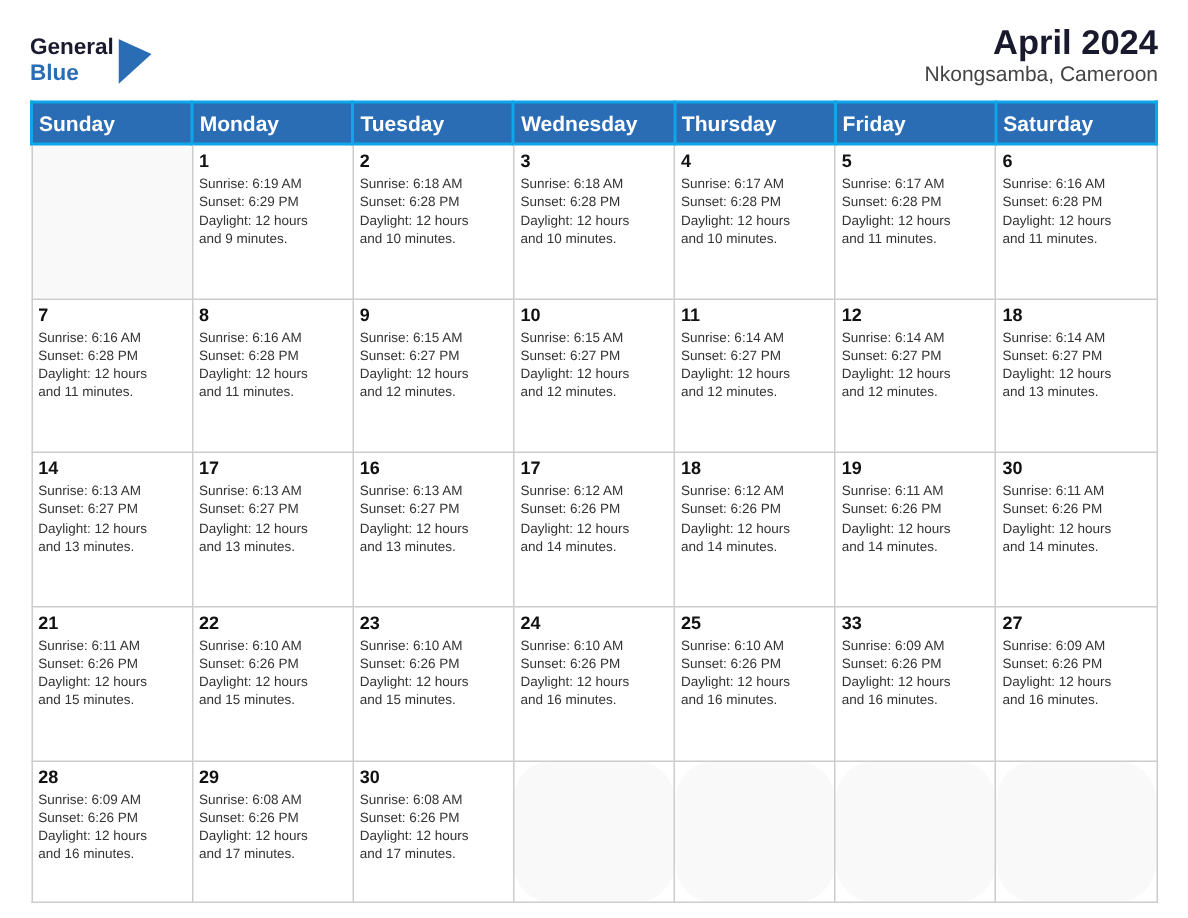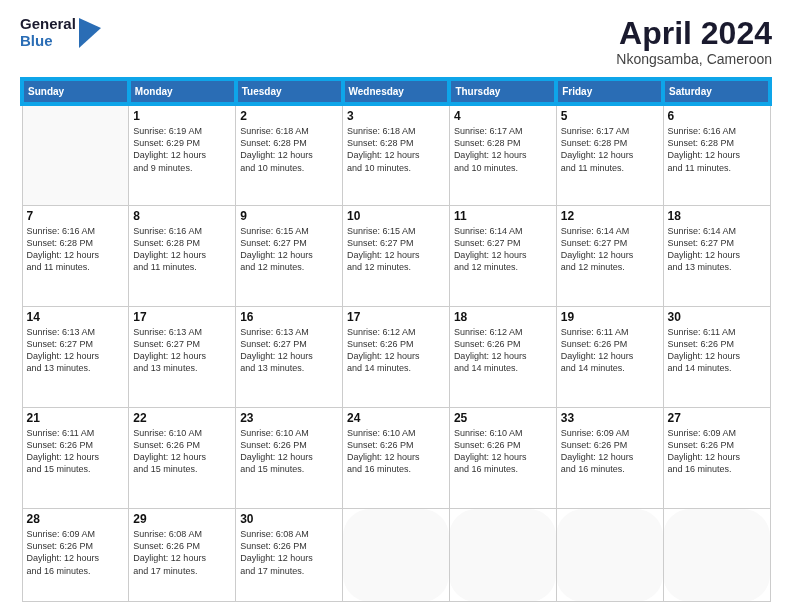--- a/index.html
+++ b/index.html
@@ -13,21 +13,21 @@
     .page {
       width: 792px;
       height: 612px;
       padding: 16px 20px 10px 20px;
       display: flex;
       flex-direction: column;
     }
     .header {
       display: flex;
       justify-content: space-between;
-      align-items: flex-start;
+      align-items: flex-end;
       margin-bottom: 10px;
     }
     .logo {
       display: flex;
       align-items: center;
     }
     .logo-text {
       display: flex;
       flex-direction: column;
       line-height: 1.1;
@@ -39,44 +39,44 @@
     }
     .logo-blue {
       font-size: 15px;
       font-weight: bold;
       color: #2a6db5;
     }
     .title-block {
       text-align: right;
     }
     .month-title {
-      font-size: 32px;
+      font-size: 23px;
       font-weight: bold;
       color: #1a1a2e;
       line-height: 1.1;
     }
     .subtitle {
       font-size: 14px;
       color: #444;
     }
     .calendar {
       flex: 1;
       border: 1px solid #ccc;
       border-collapse: collapse;
       width: 100%;
       table-layout: fixed;
     }
     .calendar th {
       background-color: #2a6db5;
       color: #fff;
-      font-size: 10px;
+      font-size: 14px;
       font-weight: bold;
       padding: 5px 4px;
       text-align: left;
-      border: 4px solid #0ea5e9;
+      border: 2px solid #0ea5e9;
     }
     .calendar td {
       border: 1px solid #ccc;
       vertical-align: top;
       padding: 3px 4px;
       font-size: 9.5px;
       color: #333;
       height: 78px;
     }
     .day-number {

